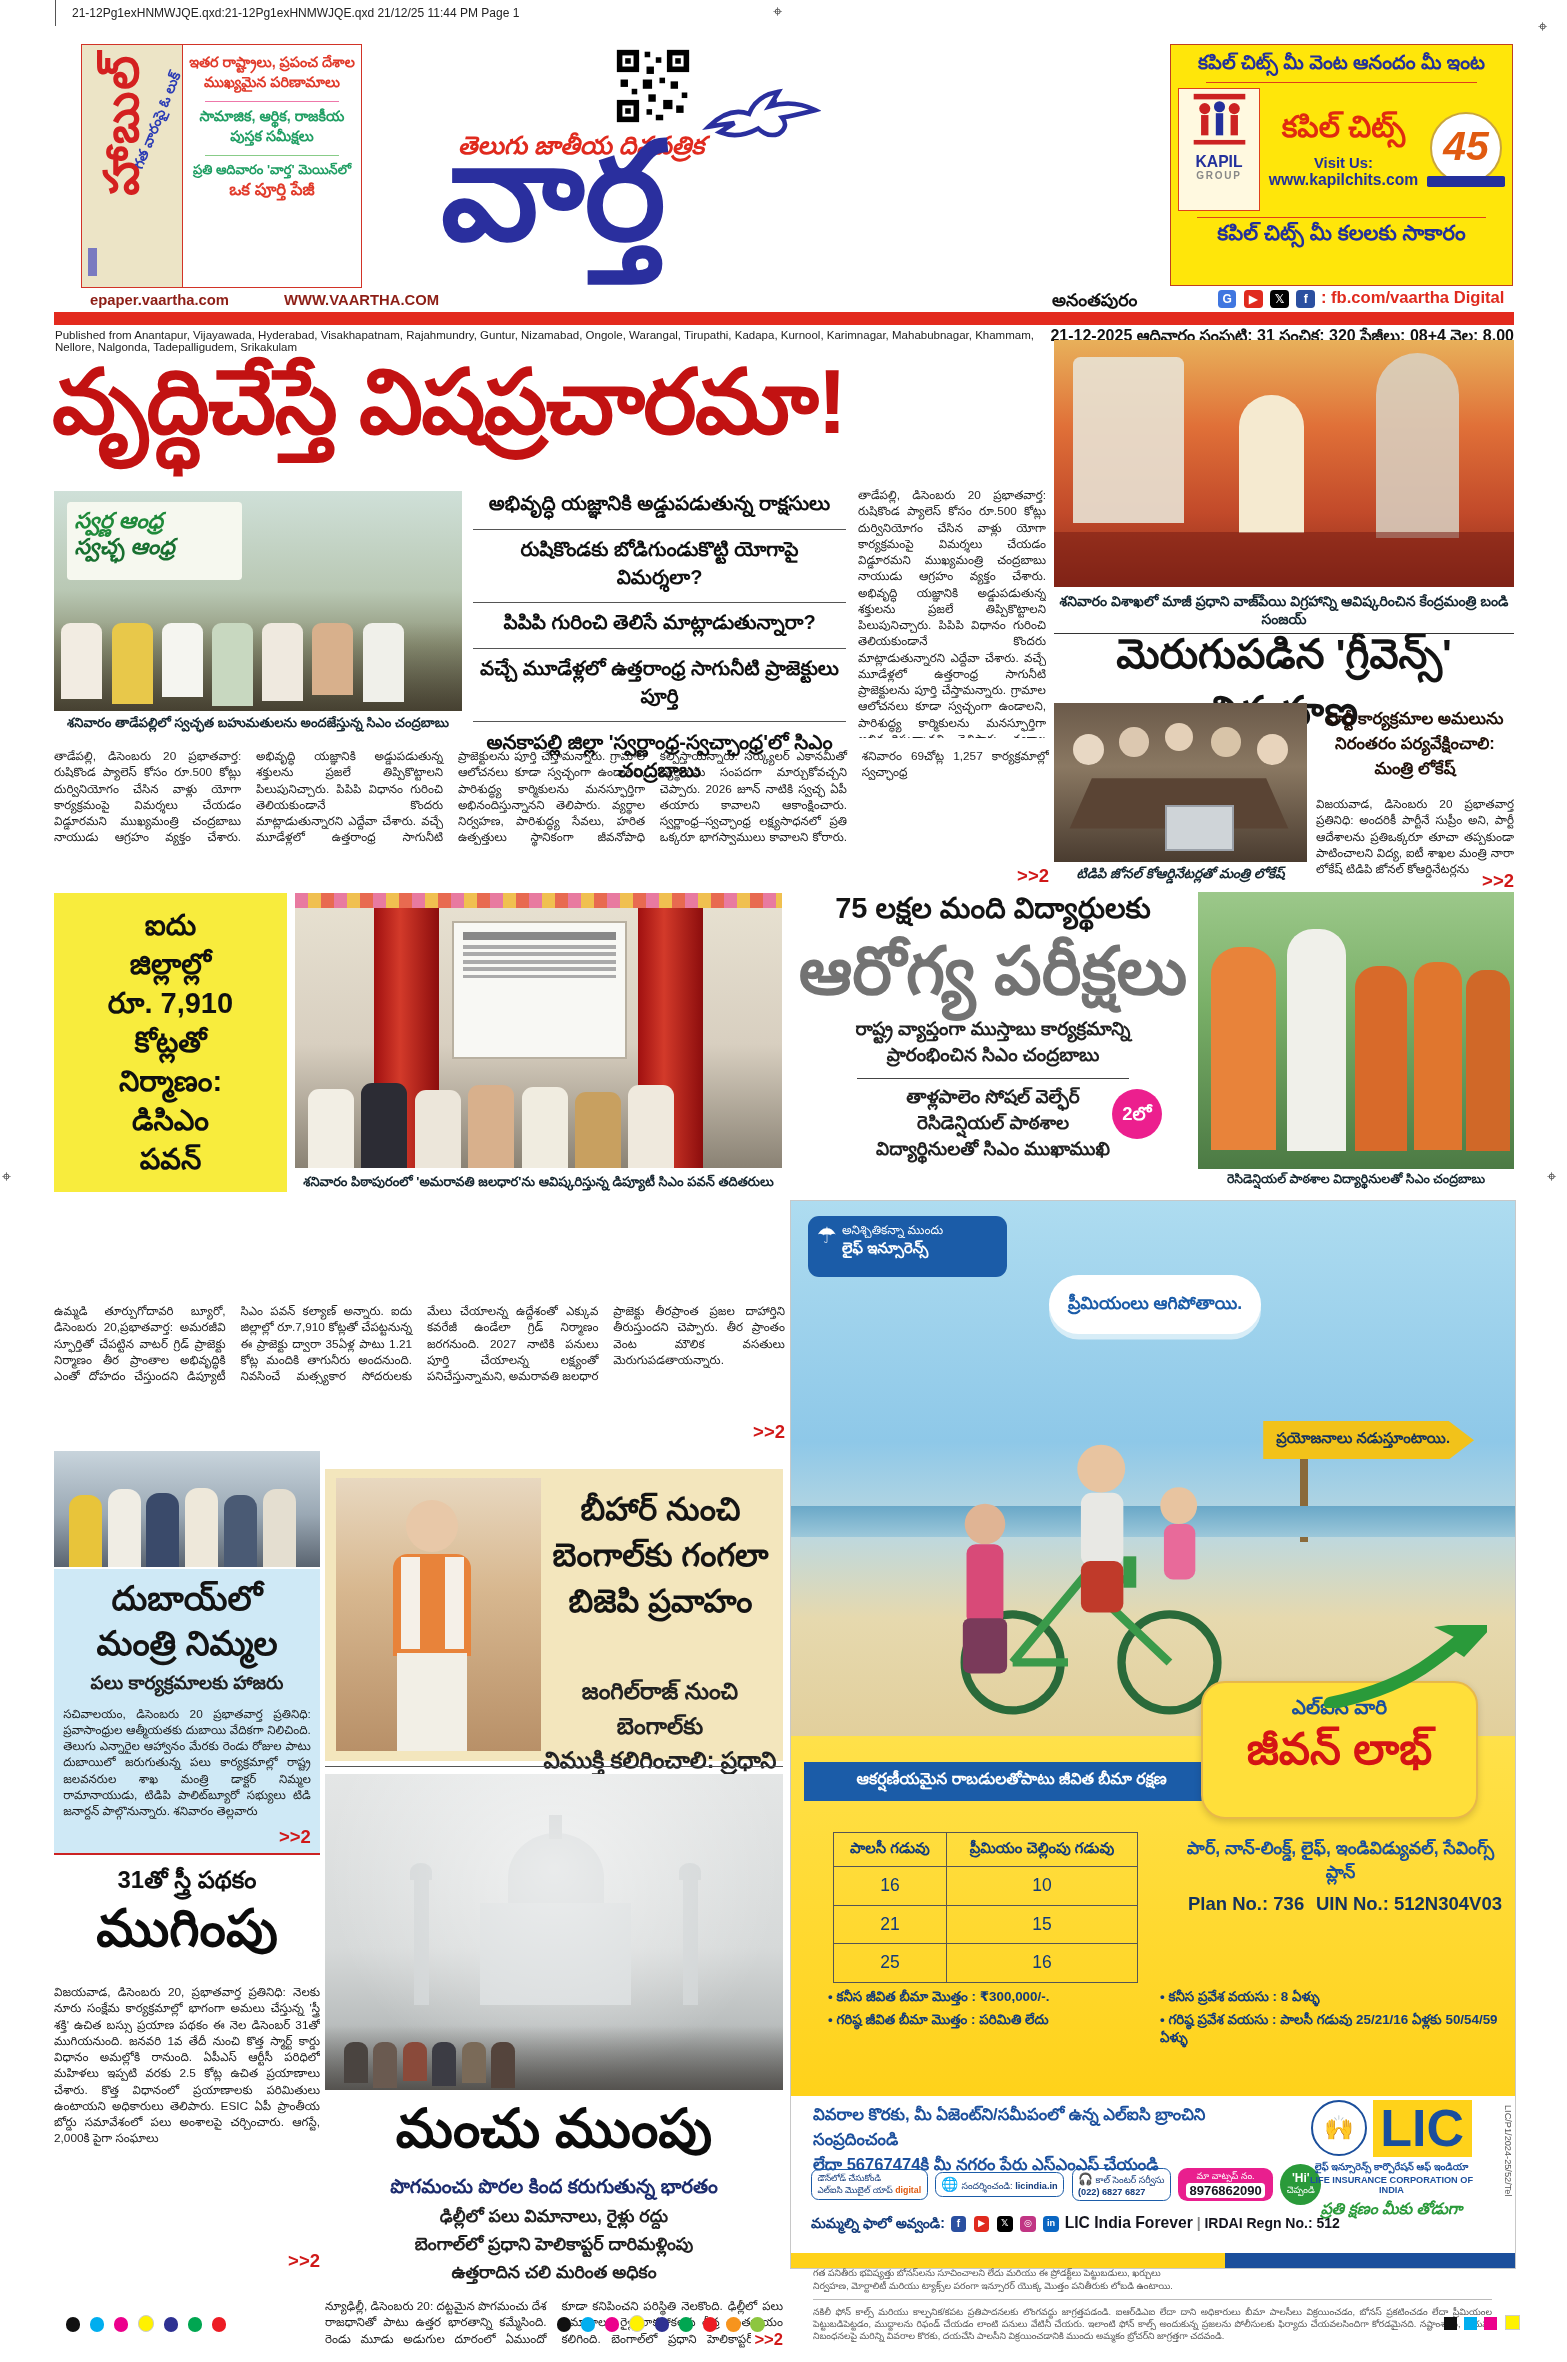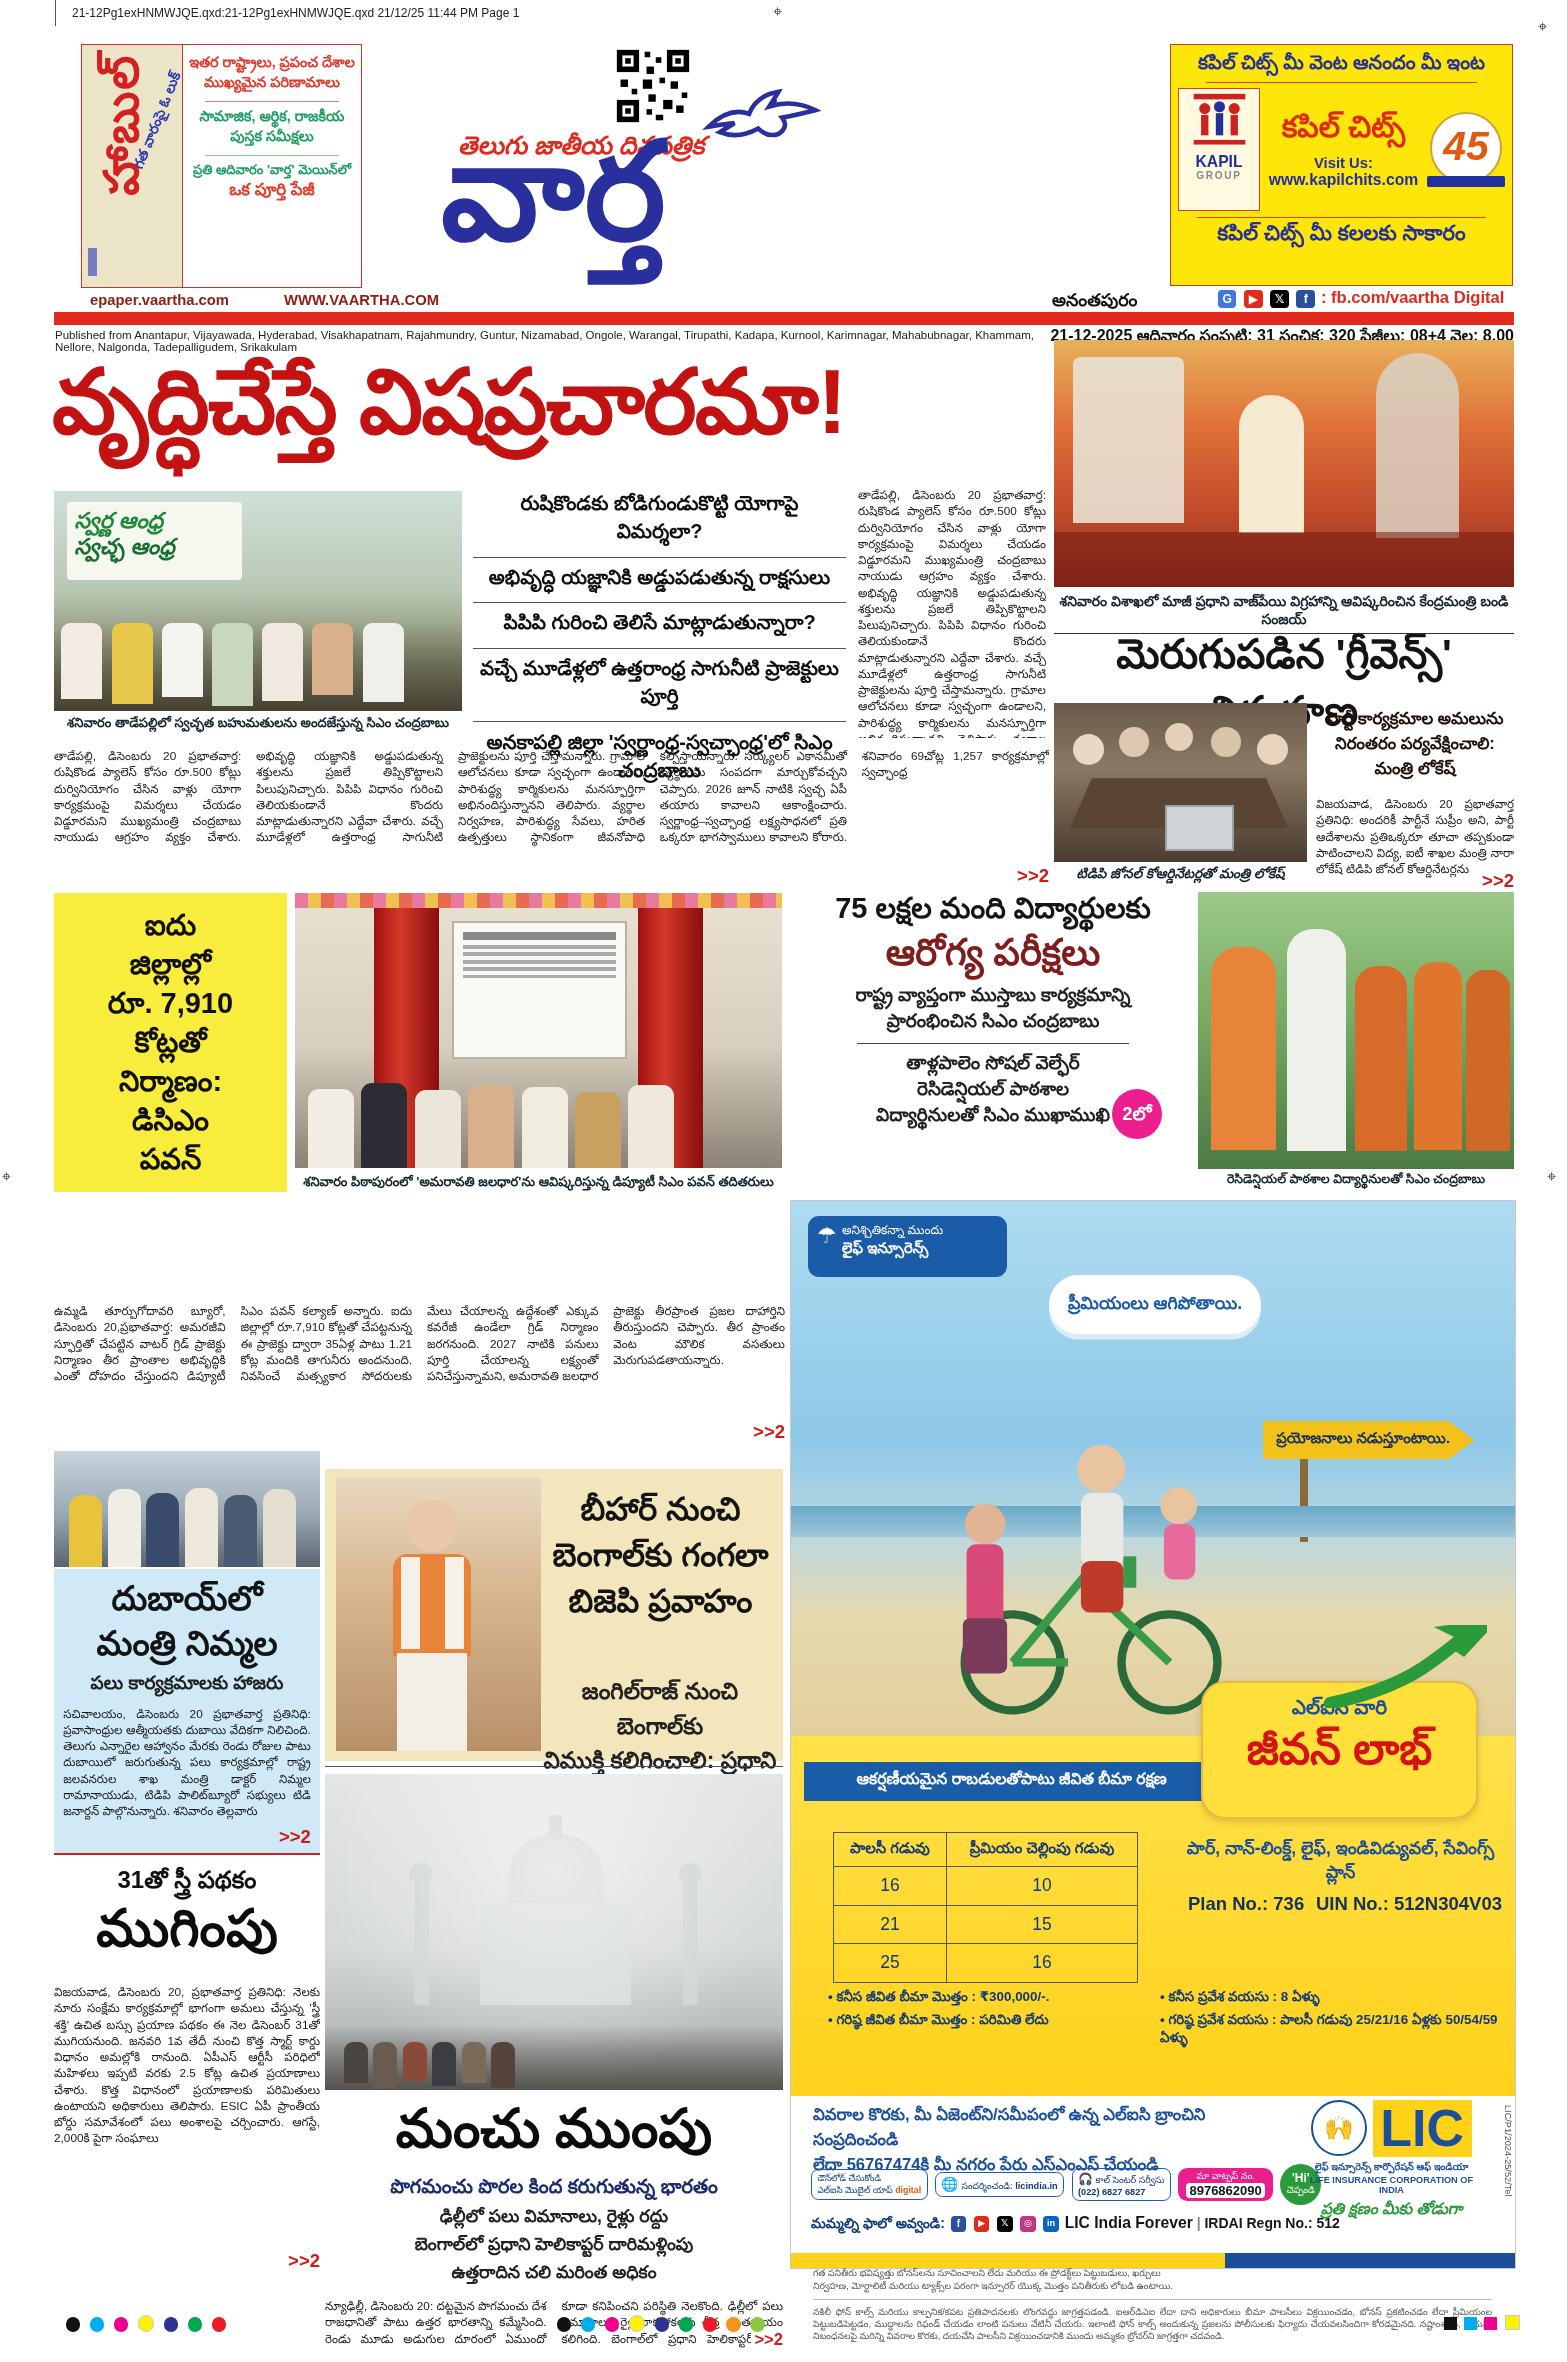--- a/index.html
+++ b/index.html
@@ -158,22 +158,22 @@
       <div style="width:41px;height:74px;border-radius:9.2px 9.2px 0 0;background:#f5f5f0;"></div>
       <div style="width:41px;height:83px;border-radius:9.2px 9.2px 0 0;background:#c8d8c0;"></div>
       <div style="width:41px;height:78px;border-radius:9.2px 9.2px 0 0;background:#efe9df;"></div>
       <div style="width:41px;height:72px;border-radius:9.2px 9.2px 0 0;background:#d8b08c;"></div>
       <div style="width:41px;height:79px;border-radius:9.2px 9.2px 0 0;background:#f0f0ea;"></div>
     </div>
   </div>
   <div class="abs cap ctr" style="left:54px;top:715px;width:408px;">శనివారం తాడేపల్లిలో స్వచ్ఛత బహుమతులను అందజేస్తున్న సిఎం చంద్రబాబు</div>
 
   <div class="abs ctr" style="left:473px;top:484px;width:373px;">
+    <div class="deckline">అభివృద్ధి యజ్ఞానికి అడ్డుపడుతున్న రాక్షసులు</div>
     <div class="deckline">రుషికొండకు బోడిగుండుకొట్టి యోగాపై విమర్శలా?</div>
-    <div class="deckline">అభివృద్ధి యజ్ఞానికి అడ్డుపడుతున్న రాక్షసులు</div>
     <div class="deckline">పిపిపి గురించి తెలిసే మాట్లాడుతున్నారా?</div>
     <div class="deckline">వచ్చే మూడేళ్లలో ఉత్తరాంధ్ర సాగునీటి ప్రాజెక్టులు పూర్తి</div>
     <div class="deckline">అనకాపల్లి జిల్లా 'స్వర్ణాంధ్ర-స్వచ్ఛాంధ్ర'లో సిఎం చంద్రబాబు</div>
   </div>
 
   <div class="abs body-sm jst" style="left:858px;top:487px;width:188px;height:251px;overflow:hidden;">తాడేపల్లి, డిసెంబరు 20 ప్రభాతవార్త: రుషికొండ ప్యాలెస్ కోసం రూ.500 కోట్లు దుర్వినియోగం చేసిన వాళ్లు యోగా కార్యక్రమంపై విమర్శలు చేయడం విడ్డూరమని ముఖ్యమంత్రి చంద్రబాబు నాయుడు ఆగ్రహం వ్యక్తం చేశారు. అభివృద్ధి యజ్ఞానికి అడ్డుపడుతున్న శక్తులను ప్రజలే తిప్పికొట్టాలని పిలుపునిచ్చారు. పిపిపి విధానం గురించి తెలియకుండానే కొందరు మాట్లాడుతున్నారని ఎద్దేవా చేశారు. వచ్చే మూడేళ్లలో ఉత్తరాంధ్ర సాగునీటి ప్రాజెక్టులను పూర్తి చేస్తామన్నారు. గ్రామాల ఆలోచనలు కూడా స్వచ్ఛంగా ఉండాలని, పారిశుద్ధ్య కార్మికులను మనస్ఫూర్తిగా అభినందిస్తున్నానని తెలిపారు. వ్యర్థాల నిర్వహణ, పారిశుద్ధ్య సేవలు, హరిత ఉత్పత్తులు స్థానికంగా జీవనోపాధి కల్పిస్తాయన్నారు. సర్క్యులర్ ఎకానమీతో వ్యర్థాలను సంపదగా మార్చుకోవచ్చని చెప్పారు. 2026 జూన్ నాటికి స్వచ్ఛ ఏపీ తయారు కావాలని ఆకాంక్షించారు. స్వర్ణాంధ్ర–స్వచ్ఛాంధ్ర లక్ష్యసాధనలో ప్రతి ఒక్కరూ భాగస్వాములు కావాలని కోరారు. శనివారం 69చోట్ల 1,257 కార్యక్రమాల్లో స్వచ్ఛాంధ్ర</div>
   <div class="abs" style="left:54px;top:748px;width:995px;height:137px;">
     <div class="body-sm jst" style="column-count:5;column-gap:14.8px;height:137px;overflow:hidden;">తాడేపల్లి, డిసెంబరు 20 ప్రభాతవార్త: రుషికొండ ప్యాలెస్ కోసం రూ.500 కోట్లు దుర్వినియోగం చేసిన వాళ్లు యోగా కార్యక్రమంపై విమర్శలు చేయడం విడ్డూరమని ముఖ్యమంత్రి చంద్రబాబు నాయుడు ఆగ్రహం వ్యక్తం చేశారు. అభివృద్ధి యజ్ఞానికి అడ్డుపడుతున్న శక్తులను ప్రజలే తిప్పికొట్టాలని పిలుపునిచ్చారు. పిపిపి విధానం గురించి తెలియకుండానే కొందరు మాట్లాడుతున్నారని ఎద్దేవా చేశారు. వచ్చే మూడేళ్లలో ఉత్తరాంధ్ర సాగునీటి ప్రాజెక్టులను పూర్తి చేస్తామన్నారు. గ్రామాల ఆలోచనలు కూడా స్వచ్ఛంగా ఉండాలని, పారిశుద్ధ్య కార్మికులను మనస్ఫూర్తిగా అభినందిస్తున్నానని తెలిపారు. వ్యర్థాల నిర్వహణ, పారిశుద్ధ్య సేవలు, హరిత ఉత్పత్తులు స్థానికంగా జీవనోపాధి కల్పిస్తాయన్నారు. సర్క్యులర్ ఎకానమీతో వ్యర్థాలను సంపదగా మార్చుకోవచ్చని చెప్పారు. 2026 జూన్ నాటికి స్వచ్ఛ ఏపీ తయారు కావాలని ఆకాంక్షించారు. స్వర్ణాంధ్ర–స్వచ్ఛాంధ్ర లక్ష్యసాధనలో ప్రతి ఒక్కరూ భాగస్వాములు కావాలని కోరారు. శనివారం 69చోట్ల 1,257 కార్యక్రమాల్లో స్వచ్ఛాంధ్ర</div>
     <span class="jump" style="position:absolute;right:0;bottom:-1.8px;font-size:18.5px;background:#fff;padding-left:5.5px;">&gt;&gt;2</span>
   </div>
@@ -238,21 +238,21 @@
       <div style="width:46px;height:83px;border-radius:11px 11px 0 0;background:#d8b08c;align-self:flex-end;"></div>
       <div style="width:46px;height:81px;border-radius:11px 11px 0 0;background:#f0ece0;align-self:flex-end;"></div>
       <div style="width:46px;height:76px;border-radius:11px 11px 0 0;background:#c8a060;align-self:flex-end;"></div>
       <div style="width:46px;height:83px;border-radius:11px 11px 0 0;background:#efe9dd;align-self:flex-end;"></div>
     </div>
   </div>
   <div class="abs cap ctr" style="left:295px;top:1174px;width:487px;">శనివారం పిఠాపురంలో 'అమరావతి జలధార'ను ఆవిష్కరిస్తున్న డిప్యూటీ సిఎం పవన్ తదితరులు</div>
 
   <div class="abs ctr" style="left:792px;top:892px;width:402px;">
     <div style="font-size:29px;font-weight:bold;color:#151515;">75 లక్షల మంది విద్యార్థులకు</div>
-    <div style="font-size:37px;font-weight:800;color:#7f1d1d;line-height:1.15;">ఆరోగ్య పరీక్షలు</div>
+    <div style="font-size:67px;font-weight:800;color:#737373;line-height:1.15;">ఆరోగ్య పరీక్షలు</div>
     <div style="font-size:18.5px;font-weight:bold;color:#222;margin-top:9.2px;">రాష్ట్ర వ్యాప్తంగా ముస్తాబు కార్యక్రమాన్ని</div>
     <div style="font-size:18.5px;font-weight:bold;color:#222;">ప్రారంభించిన సిఎం చంద్రబాబు</div>
     <div style="border-top:1.4px solid #444;margin:7.4px 65px;"></div>
     <div style="font-size:18.5px;font-weight:bold;color:#222;">తాళ్లపాలెం సోషల్ వెల్ఫేర్</div>
     <div style="font-size:18.5px;font-weight:bold;color:#222;">రెసిడెన్షియల్ పాఠశాల</div>
     <div style="font-size:18.5px;font-weight:bold;color:#222;">విద్యార్థినులతో సిఎం ముఖాముఖి</div>
   </div>
   <div class="abs" style="left:1112px;top:1089px;width:50px;height:50px;border-radius:50%;background:#ec1f8e;color:#fff;font-weight:bold;font-size:18.5px;line-height:50px;text-align:center;">2లో</div>
 
   <div class="abs photo" style="left:1198px;top:892px;width:316px;height:277px;background:linear-gradient(180deg,#9cc88a 0%,#7ab068 40%,#4c7a44 100%);">

